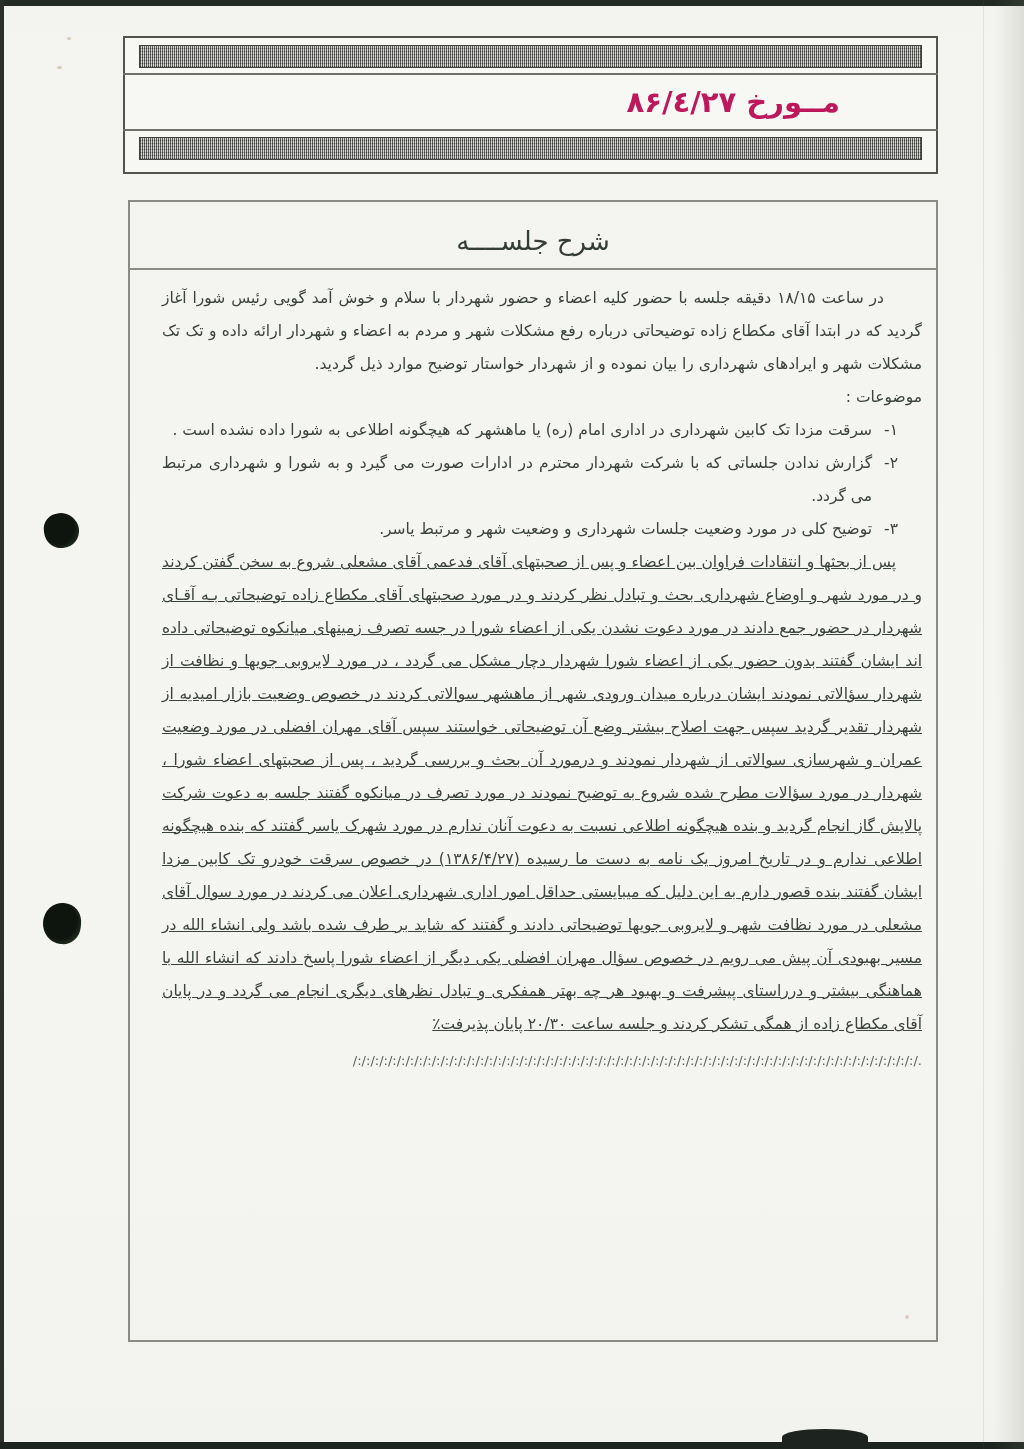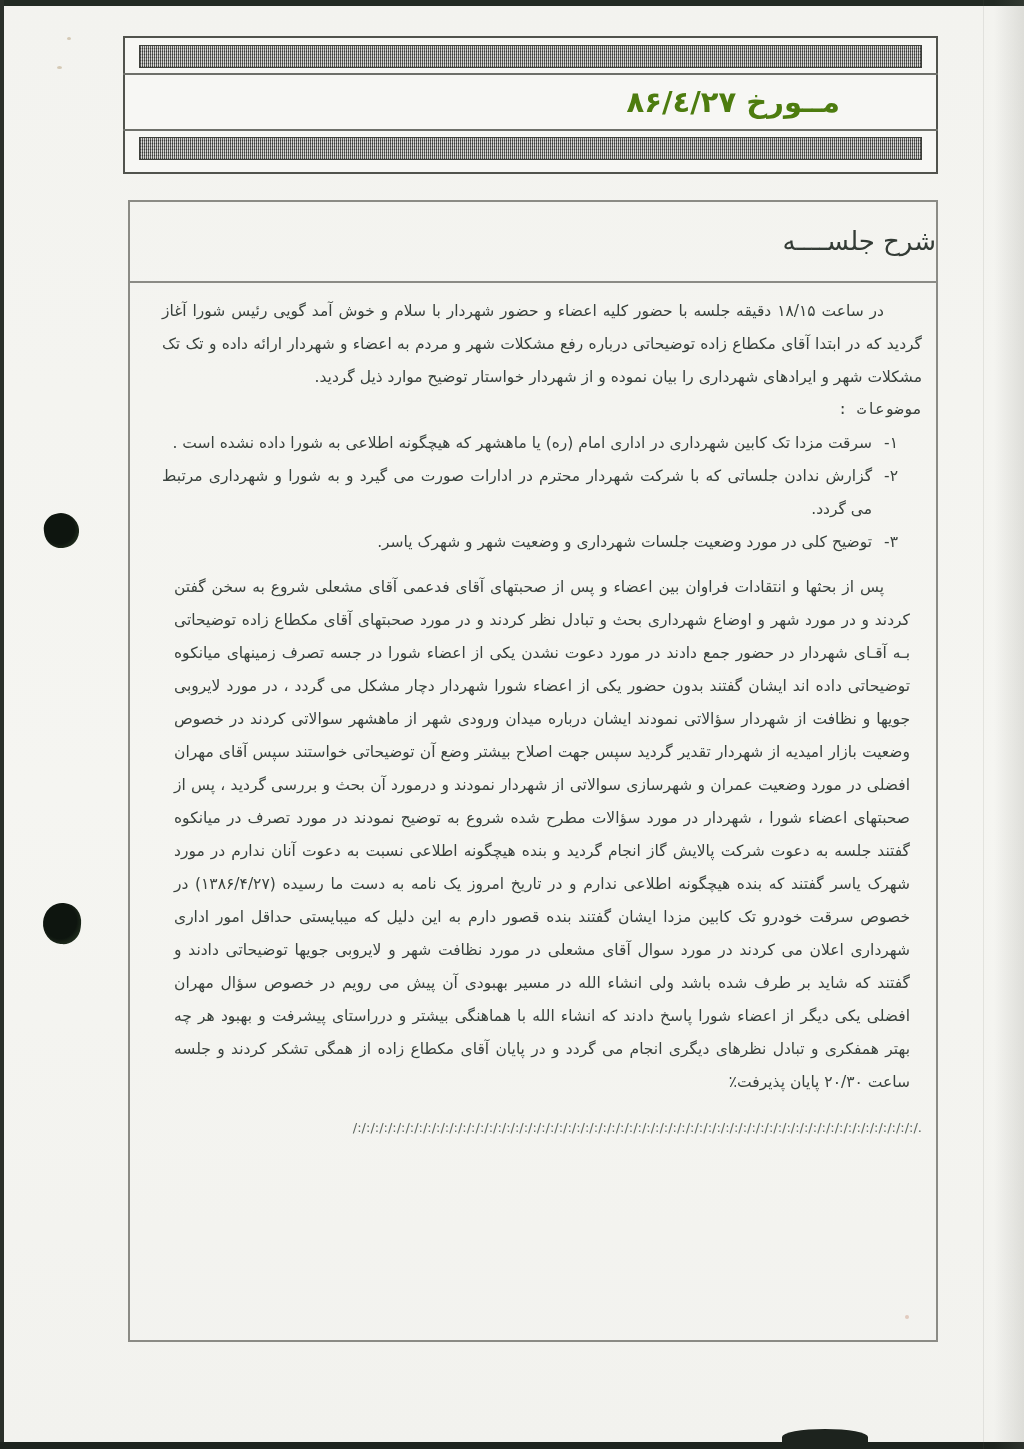--- a/index.html
+++ b/index.html
@@ -52,45 +52,45 @@
   .hatch-bottom { position:absolute; left:14px; right:14px; top:99px; height:21px; }
   .hb-rule { position:absolute; left:-2px; right:-2px; height:0; border-top:2px solid #6e706a; }
   .rule-1 { top:35px; }
   .rule-2 { top:91px; }
   .header-row {
     position:absolute; left:0; right:0; top:37px; height:54px;
     display:flex; align-items:center;
   }
   .header-half { width:50%; text-align:center; }
   .doc-title, .doc-date {
-    font-size:29px; font-weight:bold; color:#4d7c0f;
+    font-size:29px; font-weight:bold; color:#be185d;
     letter-spacing:0;
   }
 
   
   .content-box {
     position:absolute; left:128px; top:200px; width:810px; height:1142px;
     border:2px solid #8b8b85; box-sizing:border-box; background:rgba(255,255,255,0.06);
   }
   .section-title {
-    text-align:right; font-size:26px; color:#343c36;
-    padding:24px 0 25px 0;
+    text-align:center; font-size:26px; color:#343c36;
+    padding:24px 0 12px 0;
   }
   .content-divider { border-top:2px solid #8b8b85; margin:0 -2px; }
   .text-area {
     padding:12px 14px 0 32px;
     font-size:15.5px; line-height:33px; color:#3a423d;
     text-align:justify;
   }
   .intro-par { margin:0; text-indent:38px; }
-  .topics-label { margin:0;font-family:Liberation Mono, monospace; }
+  .topics-label { margin:0; }
   .topic { display:flex; padding-right:24px; }
   .topic-num { white-space:nowrap; padding-left:12px; }
   .topic-text { flex:1; }
-  .main-par { margin:12px; text-indent:26px; }
+  .main-par { margin:0; text-indent:26px;text-decoration:underline; }
   .end-line {
     direction:ltr; text-align:right;
     font-size:13px; color:#59625b;
     margin-top:3px; padding-left:2px;
     white-space:nowrap; overflow:hidden;
   }
 </style>
 </head>
 <body>
 
@@ -131,21 +131,21 @@
       <div class="topic">
         <span class="topic-num">۱-</span>
         <span class="topic-text">سرقت مزدا تک کابین شهرداری در اداری امام (ره) یا ماهشهر که هیچگونه اطلاعی به شورا داده نشده است .</span>
       </div>
       <div class="topic">
         <span class="topic-num">۲-</span>
         <span class="topic-text">گزارش ندادن جلساتی که با شرکت شهردار محترم در ادارات صورت می گیرد و به شورا و شهرداری مرتبط می گردد.</span>
       </div>
       <div class="topic">
         <span class="topic-num">۳-</span>
-        <span class="topic-text">توضیح کلی در مورد وضعیت جلسات شهرداری و وضعیت شهر و شهرک یاسر.</span>
+        <span class="topic-text">توضیح کلی در مورد وضعیت جلسات شهرداری و وضعیت شهر و مرتبط یاسر.</span>
       </div>
 
       <p class="main-par">پس از بحثها و انتقادات فراوان بین اعضاء و پس از صحبتهای آقای فدعمی آقای مشعلی شروع به سخن گفتن کردند و در مورد شهر و اوضاع شهرداری بحث و تبادل نظر کردند و در مورد صحبتهای آقای مکطاع زاده توضیحاتی بـه آقـای شهردار در حضور جمع دادند در مورد دعوت نشدن یکی از اعضاء شورا در جسه تصرف زمینهای میانکوه توضیحاتی داده اند ایشان گفتند بدون حضور یکی از اعضاء شورا شهردار دچار مشکل می گردد ، در مورد لایروبی جویها و نظافت از شهردار سؤالاتی نمودند ایشان درباره میدان ورودی شهر از ماهشهر سوالاتی کردند در خصوص وضعیت بازار امیدیه از شهردار تقدیر گردید سپس جهت اصلاح بیشتر وضع آن توضیحاتی خواستند سپس آقای مهران افضلی در مورد وضعیت عمران و شهرسازی سوالاتی از شهردار نمودند و درمورد آن بحث و بررسی گردید ، پس از صحبتهای اعضاء شورا ، شهردار در مورد سؤالات مطرح شده شروع به توضیح نمودند در مورد تصرف در میانکوه گفتند جلسه به دعوت شرکت پالایش گاز انجام گردید و بنده هیچگونه اطلاعی نسبت به دعوت آنان ندارم در مورد شهرک یاسر گفتند که بنده هیچگونه اطلاعی ندارم و در تاریخ امروز یک نامه به دست ما رسیده (۱۳۸۶/۴/۲۷) در خصوص سرقت خودرو تک کابین مزدا ایشان گفتند بنده قصور دارم به این دلیل که میبایستی حداقل امور اداری شهرداری اعلان می کردند در مورد سوال آقای مشعلی در مورد نظافت شهر و لایروبی جویها توضیحاتی دادند و گفتند که شاید بر طرف شده باشد ولی انشاء الله در مسیر بهبودی آن پیش می رویم در خصوص سؤال مهران افضلی یکی دیگر از اعضاء شورا پاسخ دادند که انشاء الله با هماهنگی بیشتر و درراستای پیشرفت و بهبود هر چه بهتر همفکری و تبادل نظرهای دیگری انجام می گردد و در پایان آقای مکطاع زاده از همگی تشکر کردند و جلسه ساعت ۲۰/۳۰ پایان پذیرفت٪</p>
       <div class="end-line" dir="ltr">/:/:/:/:/:/:/:/:/:/:/:/:/:/:/:/:/:/:/:/:/:/:/:/:/:/:/:/:/:/:/:/:/:/:/:/:/:/:/:/:/:/:/:/:/:/:/:/:/:/:/:/:/:/:/:/:/:/:/:/:/:/:/:/:/.</div>
     </div>
   </div>
 
 </div>
 
 </body></html>

